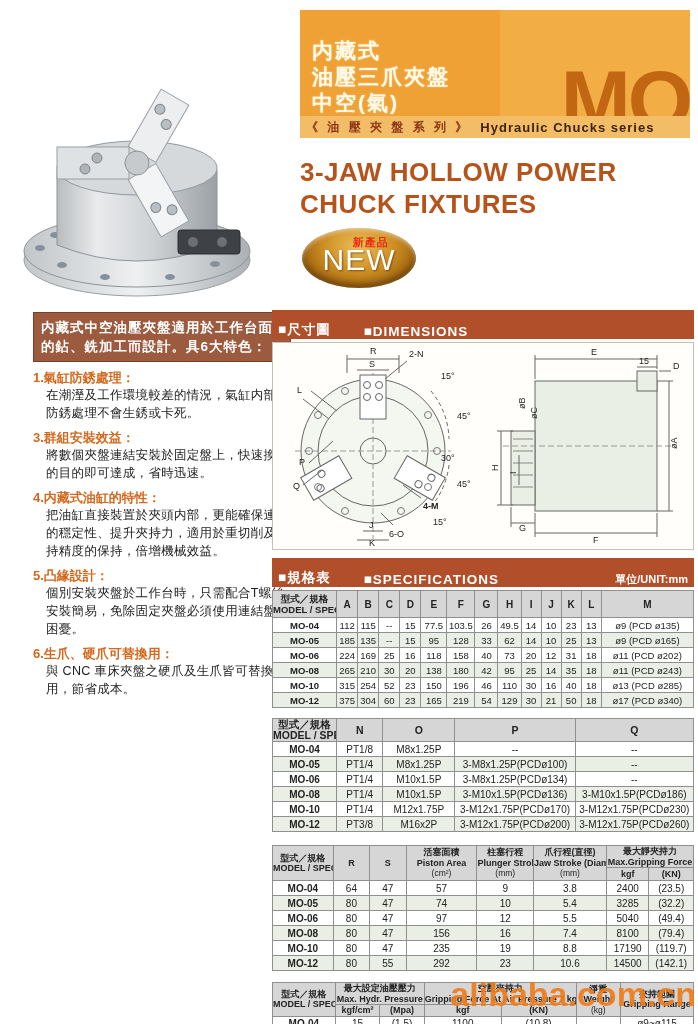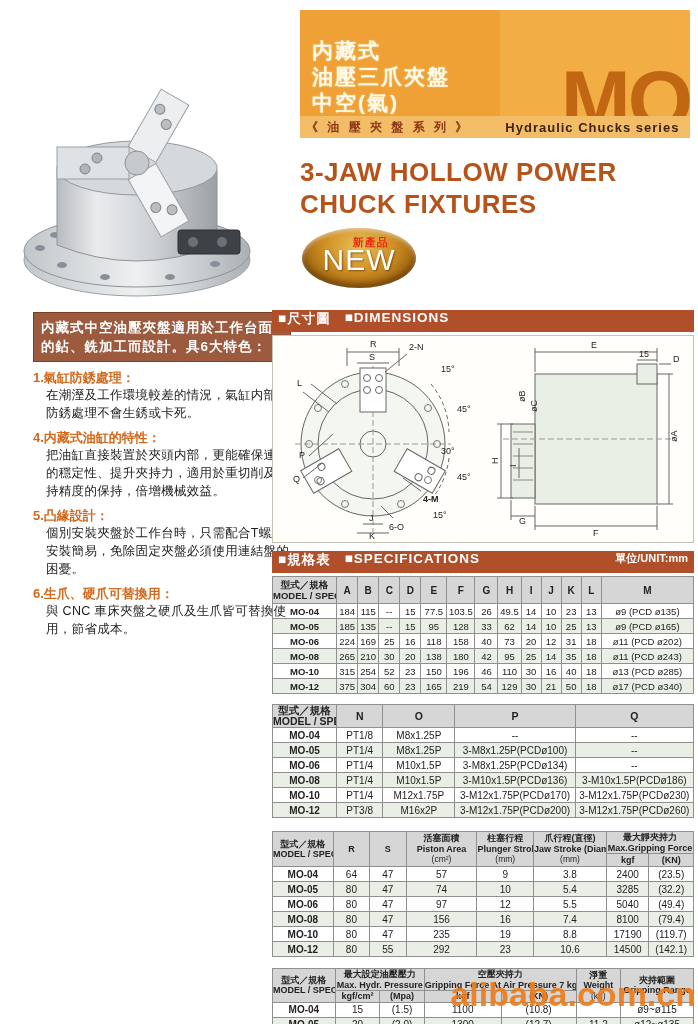--- a/index.html
+++ b/index.html
@@ -10,21 +10,21 @@
   
   .photo{position:absolute;left:10px;top:55px;width:255px;height:250px;}
   
   .hdr{position:absolute;left:300px;top:10px;width:390px;height:128px;background:#efa135;}
   .hdr .mo-panel{position:absolute;right:0;top:0;width:190px;height:128px;background:#f3ad45;}
   .hdr .mo{position:absolute;right:0px;top:50px;font-size:84px;font-weight:bold;
     color:#c16612;line-height:80px;letter-spacing:-3px;}
   .hdr .zh-lines{position:absolute;left:12px;top:28px;font-size:21px;font-weight:bold;
     color:#fffbe8;line-height:26px;letter-spacing:2px;text-shadow:0 0 2px rgba(255,250,230,.55);}
   .hdr .strip{position:absolute;left:0;bottom:0;width:100%;height:22px;background:#f2bd66;
-    display:flex;align-items:center;z-index:3;gap:25px;}
+    display:flex;align-items:center;z-index:3;}
   .hdr .strip .zh{color:#8c3618;font-weight:bold;font-size:12px;letter-spacing:3px;margin-left:6px;}
   .hdr .strip .en{color:#40230f;font-weight:bold;font-size:13px;margin-left:10px;letter-spacing:1px;}
   
   .title{position:absolute;left:300px;top:156px;font-size:26px;font-weight:bold;
     color:#b6531b;line-height:32px;letter-spacing:0.5px;}
   .badge{position:absolute;left:302px;top:228px;width:114px;height:60px;border-radius:50%;
     background:radial-gradient(ellipse at 50% 30%,#ecc05a 0%,#cd8d22 45%,#8a5408 85%,#6d3f04 100%);
     box-shadow:inset 0 2px 4px rgba(255,255,255,.5), inset 0 -4px 6px rgba(60,30,0,.5);}
   .badge .zh{position:absolute;left:54%;top:7px;transform:translateX(-30%);
     color:#e82c10;font-size:11px;font-weight:bold;letter-spacing:1px;}
@@ -32,22 +32,22 @@
     color:#fff;font-size:30px;font-weight:normal;letter-spacing:1px;text-shadow:1px 1px 2px rgba(80,40,0,.6);}
   
   .left-col{position:absolute;left:8px;top:312px;width:258px;margin-left:25px;}
   .intro-box{background:#9c5a3e;border:1px solid #7a4026;color:#fff;
     font-size:13.5px;font-weight:bold;line-height:19px;padding:5px 7px;letter-spacing:1px;}
   .feature{margin-top:7px;}
   .feature .f-title{color:#d2691e;font-weight:bold;font-size:13px;line-height:17px;}
   .feature .f-body{color:#222;font-size:12.5px;line-height:18px;padding-left:13px;letter-spacing:0.3px;}
   
   .right-col{position:absolute;left:272px;top:310px;width:422px;}
-  .bar{height:22px;background:#b14f2a;color:#fff;font-weight:bold;display:flex;
-    align-items:flex-start;padding:0 6px;font-size:13.5px;letter-spacing:1px;}
+  .bar{height:29px;background:#b14f2a;color:#fff;font-weight:bold;display:flex;
+    align-items:flex-end;padding:0 6px;font-size:13.5px;letter-spacing:1px;gap:19px;}
   .bar .en{margin-left:14px;letter-spacing:1px;}
   .bar .unit{margin-left:auto;font-size:11px;font-weight:bold;letter-spacing:0;}
   .diagram-box{margin-top:3px;border:1px solid #c7c0b4;background:#fffefb;height:206px;}
   .spec-wrap{margin-top:8px;}
   
   table{border-collapse:collapse;width:100%;table-layout:fixed;}
   th,td{border:1px solid #8f8f8f;text-align:center;padding:0;overflow:hidden;white-space:nowrap;}
   th{background:#d6d6d6;font-weight:bold;}
   td{height:14px;font-size:10px;}
   tbody tr:nth-child(even) td{background:#e9efe4;}
@@ -154,20 +154,24 @@
 </div>
 
 <div class="left-col">
   <div class="intro-box">内藏式中空油壓夾盤適用於工作台面的鉆、銑加工而設計。具6大特色：</div>
   <div id="features">
       <div class="feature">
         <div class="f-title">1.氣缸防銹處理：</div>
         <div class="f-body">在潮溼及工作環境較差的情況，氣缸内部經防銹處理不會生銹或卡死。</div>
       </div>
       <div class="feature">
+        <div class="f-title">3.群組安裝效益：</div>
+        <div class="f-body">將數個夾盤連結安裝於固定盤上，快速換模的目的即可達成，省時迅速。</div>
+      </div>
+      <div class="feature">
         <div class="f-title">4.内藏式油缸的特性：</div>
         <div class="f-body">把油缸直接裝置於夾頭内部，更能確保連結的穩定性、提升夾持力，適用於重切削及夾持精度的保持，倍增機械效益。</div>
       </div>
       <div class="feature">
         <div class="f-title">5.凸緣設計：</div>
         <div class="f-body">個別安裝夾盤於工作台時，只需配合T螺絲安裝簡易，免除固定夾盤必須使用連結盤的困憂。</div>
       </div>
       <div class="feature">
         <div class="f-title">6.生爪、硬爪可替換用：</div>
         <div class="f-body">與 CNC 車床夾盤之硬爪及生爪皆可替換使用，節省成本。</div>
@@ -343,21 +347,21 @@
           <th>I</th>
           <th>J</th>
           <th>K</th>
           <th>L</th>
           <th>M</th>
         </tr>
       </thead>
       <tbody>
           <tr>
             <td>MO-04</td>
-            <td>184</td>
+            <td>112</td>
             <td>115</td>
             <td>--</td>
             <td>15</td>
             <td>77.5</td>
             <td>103.5</td>
             <td>26</td>
             <td>49.5</td>
             <td>14</td>
             <td>10</td>
             <td>23</td>

